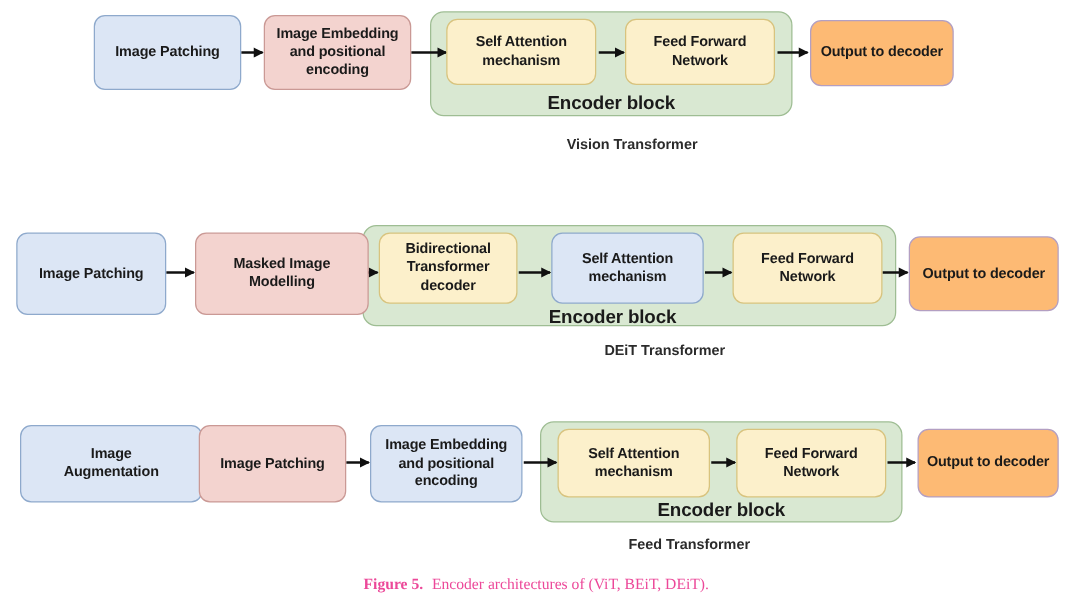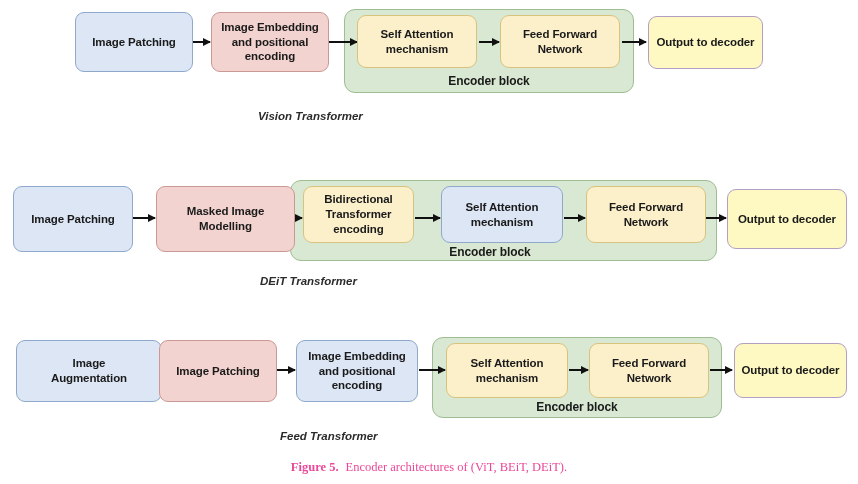--- a/index.html
+++ b/index.html
@@ -40,35 +40,35 @@
     letter-spacing: -0.1px;
     padding: 2px 4px;
     z-index: 3;
   }
   .node .node-label { display: block; white-space: pre-line; }
 
   
   .fill-blue   { background: #dce6f5; border-color: #8ea9cc; }
   .fill-red    { background: #f3d3cf; border-color: #ca9995; }
   .fill-yellow { background: #fcf0cb; border-color: #d8c37e; }
-  .fill-purple { background: #fef9c3; border-color: #b39fc2; }
+  .fill-purple { background: #fdba74; border-color: #b39fc2; }
 
   
   .encoder-group {
     position: absolute;
     box-sizing: border-box;
     background: #d9e8d2;
     border: 1px solid #9ebd93;
     border-radius: 11px;
     z-index: 1;
   }
   .encoder-caption {
     position: absolute;
     z-index: 4;
-    font-size: 12px;
+    font-size: 15px;
     font-weight: bold;
     color: #1a1a1a;
     letter-spacing: -0.1px;
     white-space: nowrap;
   }
 
   
   .arrow {
     position: absolute;
     height: 2px;
@@ -86,23 +86,22 @@
     border-bottom: 4.5px solid transparent;
   }
 
   
   .row-title {
     position: absolute;
     z-index: 4;
     font-size: 11.5px;
     font-weight: bold;
     color: #2b2b2b;
-    text-align: left;
+    text-align: right;
     white-space: nowrap;
-    font-style: italic;
   }
 
   
   #figure-caption {
     position: absolute;
     left: 0;
     top: 460px;
     width: 858px;
     text-align: center;
     font-family: "Liberation Serif", serif;
@@ -161,21 +160,21 @@
 
   <div class="node fill-red" style="left:156px; top:186px; width:139px; height:66px;">
     <span class="node-label">Masked Image
 Modelling</span>
   </div>
   <div class="arrow" style="left:276px; top:217px; width:26px;"></div>
 
   <div class="node fill-yellow" style="left:303px; top:186px; width:111px; height:57px;">
     <span class="node-label">Bidirectional
 Transformer
-encoding</span>
+decoder</span>
   </div>
   <div class="arrow" style="left:415px; top:217px; width:25px;"></div>
 
   <div class="node fill-blue" style="left:441px; top:186px; width:122px; height:57px;">
     <span class="node-label">Self Attention
 mechanism</span>
   </div>
   <div class="arrow" style="left:564px; top:217px; width:21px;"></div>
 
   <div class="node fill-yellow" style="left:586px; top:186px; width:120px; height:57px;">

